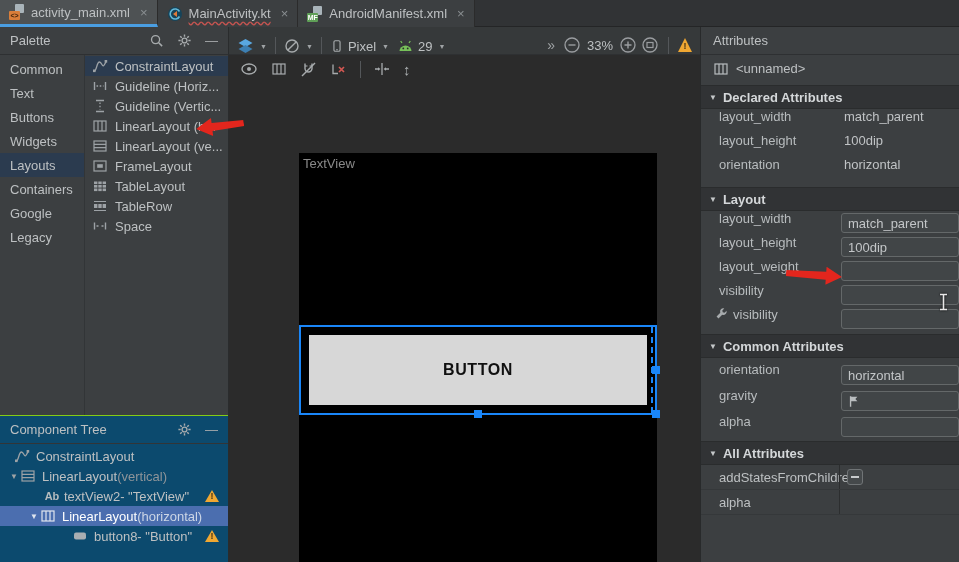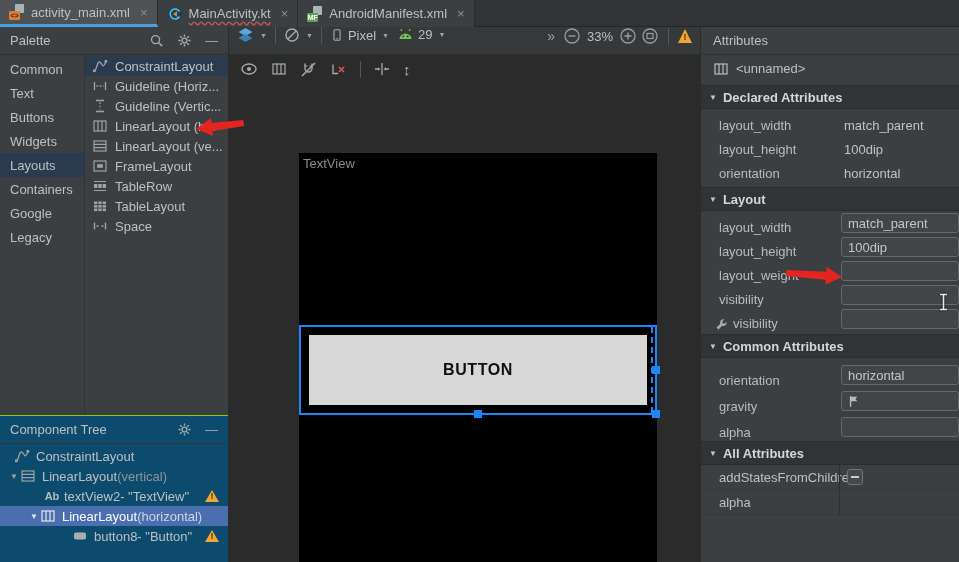--- a/index.html
+++ b/index.html
@@ -22,21 +22,21 @@
   .fileicon .b.orange{background:#d97e3a;color:#40220a}
   .fileicon .b.green{background:#5f9f57;color:#fff}
 
   
   .pal-head{position:absolute;left:0;top:27px;width:228px;height:28px;background:#3c3f41;
             border-bottom:1px solid #2e3032;box-sizing:border-box;display:flex;align-items:center;padding:0 10px}
   .pal-head .spacer{flex:1}
   .hicons{display:flex;align-items:center;gap:13px}
   .design-tb{position:absolute;left:228px;top:27px;width:472px;height:28px;background:#36393a;
              border-bottom:1px solid #2e3032;border-left:1px solid #2a2c2d;box-sizing:border-box;
-             display:flex;align-items:flex-start;gap:8px;padding:0 8px}
+             display:flex;align-items:flex-end;gap:8px;padding:0 8px}
   .sep{width:1px;height:17px;background:#54575a;flex:0 0 1px}
   .caret{font-size:7px;color:#9fa3a5;margin-left:2px}
   .tb-right{margin-left:auto;display:flex;align-items:center;gap:9px}
   .tb-group{display:flex;align-items:center;gap:4px}
   .zoomtxt{color:#bdc0c2;font-size:13px;padding:0 2px}
   .chev{color:#9fa3a5;font-size:14px;letter-spacing:-1px}
 
   
   .warn{width:14px;height:12px;clip-path:polygon(50% 0,100% 100%,0 100%);background:#f0a732;
         display:flex;align-items:flex-end;justify-content:center;flex:0 0 14px}
@@ -87,21 +87,21 @@
   
   .attrs{position:absolute;left:700px;top:27px;width:259px;height:535px;background:#3c3f41;
          border-left:1px solid #282a2b;box-sizing:border-box;display:flex;flex-direction:column;overflow:hidden}
   .a-head{flex:0 0 28px;display:flex;align-items:center;padding-left:12px;border-bottom:1px solid #2e3032;box-sizing:border-box}
   .a-comp{flex:0 0 27px;display:flex;align-items:center;gap:7px;padding-left:12px}
   .a-idrow{flex:0 0 30px;position:relative;display:flex;align-items:center;padding-left:15px}
   .gap3{flex:0 0 3px}.gap6{flex:0 0 6px}.gap4{flex:0 0 4px}.gap1{flex:0 0 1px}
   .sec{flex:0 0 24px;background:#313335;display:flex;align-items:center;padding-left:8px;gap:6px;
        font-weight:bold;color:#d4d7d9;border-top:1px solid #2a2c2d;border-bottom:1px solid #2a2c2d;box-sizing:border-box}
   .sec .tri{font-size:8px;color:#c4c7c9}
-  .arow{flex:0 0 24px;position:relative;display:flex;align-items:flex-end;padding-left:18px}
+  .arow{flex:0 0 24px;position:relative;display:flex;align-items:flex-start;padding-left:18px}
   .arow.h26{flex:0 0 26px}
   .arow .nm{color:#b8bcbe}
   .arow .val{position:absolute;left:143px;color:#c0c3c5}
   .field{position:absolute;left:140px;right:0;top:50%;margin-top:-10px;height:20px;
          border:1px solid #646869;border-radius:3px;background:#414547;display:flex;align-items:center;
          padding-left:6px;box-sizing:border-box;color:#c3c6c8;overflow:hidden}
   .a-idrow .field{left:143px}
   .wicon{margin-right:5px;flex:0 0 13px;margin-left:-15px}
   .trow{flex:0 0 25px;position:relative;display:flex;align-items:center;padding-left:18px;
         border-bottom:1px solid #35383a;box-sizing:border-box}
@@ -293,47 +293,47 @@
       </div>
       <div class="pitem">
         <svg class="picon" width="16" height="16" viewBox="0 0 16 16">
           <rect x="2" y="3" width="12" height="10" fill="none" stroke="#9da2a6" stroke-width="1.2"></rect>
           <rect x="5.2" y="6.2" width="5.6" height="3.6" fill="#9da2a6"></rect>
         </svg>
           <span>FrameLayout</span>
       </div>
       <div class="pitem">
         <svg class="picon" width="16" height="16" viewBox="0 0 16 16">
-          <path d="M2 3.5h12M2 12.5h12" stroke="#9da2a6" stroke-width="1.2"></path>
-          <g fill="#9da2a6">
-              <rect x="2" y="6" width="3.4" height="4"></rect>
-              <rect x="6.3" y="6" width="3.4" height="4"></rect>
-              <rect x="10.6" y="6" width="3.4" height="4"></rect>
-            </g>
-        </svg>
-          <span>TableRow</span>
-      </div>
-      <div class="pitem">
-        <svg class="picon" width="16" height="16" viewBox="0 0 16 16">
           <g fill="#9da2a6">
               <rect x="2" y="3.5" width="3.4" height="2.6"></rect>
               <rect x="6.3" y="3.5" width="3.4" height="2.6"></rect>
               <rect x="10.6" y="3.5" width="3.4" height="2.6"></rect>
           <rect x="2" y="7" width="3.4" height="2.6"></rect>
               <rect x="6.3" y="7" width="3.4" height="2.6"></rect>
               <rect x="10.6" y="7" width="3.4" height="2.6"></rect>
           <rect x="2" y="10.5" width="3.4" height="2.6"></rect>
               <rect x="6.3" y="10.5" width="3.4" height="2.6"></rect>
               <rect x="10.6" y="10.5" width="3.4" height="2.6"></rect>
             </g>
         </svg>
           <span>TableLayout</span>
       </div>
       <div class="pitem">
         <svg class="picon" width="16" height="16" viewBox="0 0 16 16">
+          <path d="M2 3.5h12M2 12.5h12" stroke="#9da2a6" stroke-width="1.2"></path>
+          <g fill="#9da2a6">
+              <rect x="2" y="6" width="3.4" height="4"></rect>
+              <rect x="6.3" y="6" width="3.4" height="4"></rect>
+              <rect x="10.6" y="6" width="3.4" height="4"></rect>
+            </g>
+        </svg>
+          <span>TableRow</span>
+      </div>
+      <div class="pitem">
+        <svg class="picon" width="16" height="16" viewBox="0 0 16 16">
           <path d="M2.5 4.5v7M13.5 4.5v7" stroke="#9da2a6" stroke-width="1.4"></path>
           <path d="M4.5 8h2M9.5 8h2" stroke="#9da2a6" stroke-width="1.3"></path>
         </svg>
           <span>Space</span>
       </div>
     </div>
   </div>
 
   <div class="ctree">
     <div class="ct-head">

